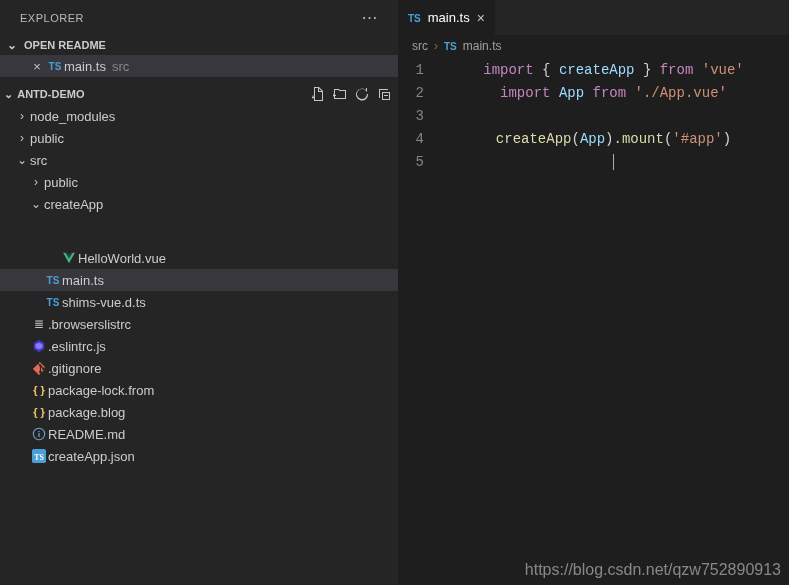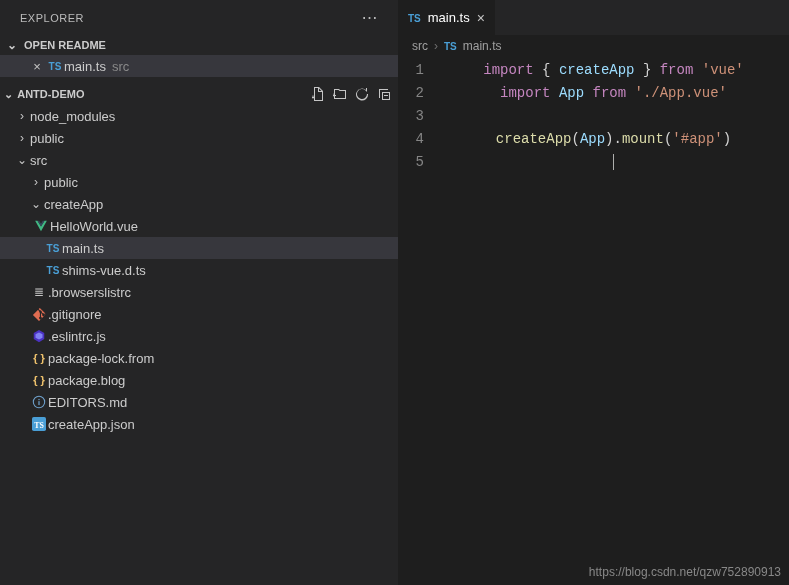--- a/index.html
+++ b/index.html
@@ -64,21 +64,21 @@
   }
   .row.active { background:#37373d; }
   .row .twisty { width:16px; text-align:center; font-size:12px; color:#c5c5c5; }
   .row .icon { width:18px; display:flex; align-items:center; justify-content:center; }
   .row .label { color:#cccccc; }
   .row .sublabel { color:#8a8a8a; margin-left:6px; }
   .close-x { width:18px; text-align:center; color:#c5c5c5; font-size:13px; }
   
   .ind-0 { padding-left:14px; }
   .ind-1 { padding-left:28px; }
-  .ind-2 { padding-left:16px; }
+  .ind-2 { padding-left:44px;margin-top:32px; }
   
   .ts-badge { color:#4a9fd6; font-weight:700; font-size:10px; }
   .json-brace { color:#f0c36d; font-weight:700; font-size:11px; }
   .lines-icon { color:#c5c5c5; font-size:12px; }
   
   .editor {
     flex:1;
     display:flex;
     flex-direction:column;
     background:#1e1e1e;
@@ -131,21 +131,21 @@
   .st { color:#ce9178; }
   .cursor {
     display:inline-block;
     width:1px; height:16px;
     background:#aeafad;
     vertical-align:middle;
   }
   .watermark {
     position:absolute;
     right:8px; bottom:6px;
-    font-size:12px;
+    font-size:16px;
     color:#888;
   }
   svg { display:block; }
 </style>
 </head>
 <body>
 
 <div class="sidebar">
   <div class="explorer-header">
     <span class="explorer-title">EXPLORER</span>
@@ -248,34 +248,34 @@
         <span class="twisty"></span>
         <span class="icon">
           <span class="lines-icon">≣</span>
         </span>
         <span class="label">.browserslistrc</span>
       </div>
       <div class="row ind-0">
         <span class="twisty"></span>
         <span class="icon">
           <svg width="14" height="14" viewBox="0 0 16 16">
-            <path fill="#e06c51" d="M15 7L9 1 7.6 2.4l1.5 1.5a1.6 1.6 0 0 1 2 2l1.5 1.5a1.6 1.6 0 1 1-.9.9L10.3 6.9v4.2a1.6 1.6 0 1 1-1.3 0V6.6a1.6 1.6 0 0 1-.8-2L6.7 3.3 1 9l7 7 7-7z"></path>
-          </svg>
-        </span>
-        <span class="label">.gitignore</span>
-      </div>
-      <div class="row ind-0">
-        <span class="twisty"></span>
-        <span class="icon">
-          <svg width="14" height="14" viewBox="0 0 16 16">
             <polygon points="8,1 14,4.5 14,11.5 8,15 2,11.5 2,4.5" fill="#4b32c3"></polygon>
             <polygon points="8,4 12,6 12,10 8,12 4,10 4,6" fill="#8080f2"></polygon>
           </svg>
         </span>
         <span class="label">.eslintrc.js</span>
+      </div>
+      <div class="row ind-0">
+        <span class="twisty"></span>
+        <span class="icon">
+          <svg width="14" height="14" viewBox="0 0 16 16">
+            <path fill="#e06c51" d="M15 7L9 1 7.6 2.4l1.5 1.5a1.6 1.6 0 0 1 2 2l1.5 1.5a1.6 1.6 0 1 1-.9.9L10.3 6.9v4.2a1.6 1.6 0 1 1-1.3 0V6.6a1.6 1.6 0 0 1-.8-2L6.7 3.3 1 9l7 7 7-7z"></path>
+          </svg>
+        </span>
+        <span class="label">.gitignore</span>
       </div>
       <div class="row ind-0">
         <span class="twisty"></span>
         <span class="icon">
           <span class="json-brace">{ }</span>
         </span>
         <span class="label">package-lock.from</span>
       </div>
       <div class="row ind-0">
         <span class="twisty"></span>
@@ -286,21 +286,21 @@
       </div>
       <div class="row ind-0">
         <span class="twisty"></span>
         <span class="icon">
           <svg width="14" height="14" viewBox="0 0 16 16">
             <circle cx="8" cy="8" r="6.5" fill="none" stroke="#6fa1cc" stroke-width="1.2"></circle>
             <rect x="7.3" y="4.5" width="1.4" height="1.4" fill="#6fa1cc"></rect>
             <rect x="7.3" y="7" width="1.4" height="4.5" fill="#6fa1cc"></rect>
           </svg>
         </span>
-        <span class="label">EDITORS.md</span>
+        <span class="label">README.md</span>
       </div>
       <div class="row ind-0">
         <span class="twisty"></span>
         <span class="icon">
           <svg width="14" height="14" viewBox="0 0 16 16">
             <rect width="16" height="16" rx="2" fill="#4a9fd6"></rect>
             <text x="8" y="12" text-anchor="middle" font-size="9" font-family="Consolas" fill="#fff" font-weight="700">TS</text>
           </svg>
         </span>
         <span class="label">createApp.json</span>

